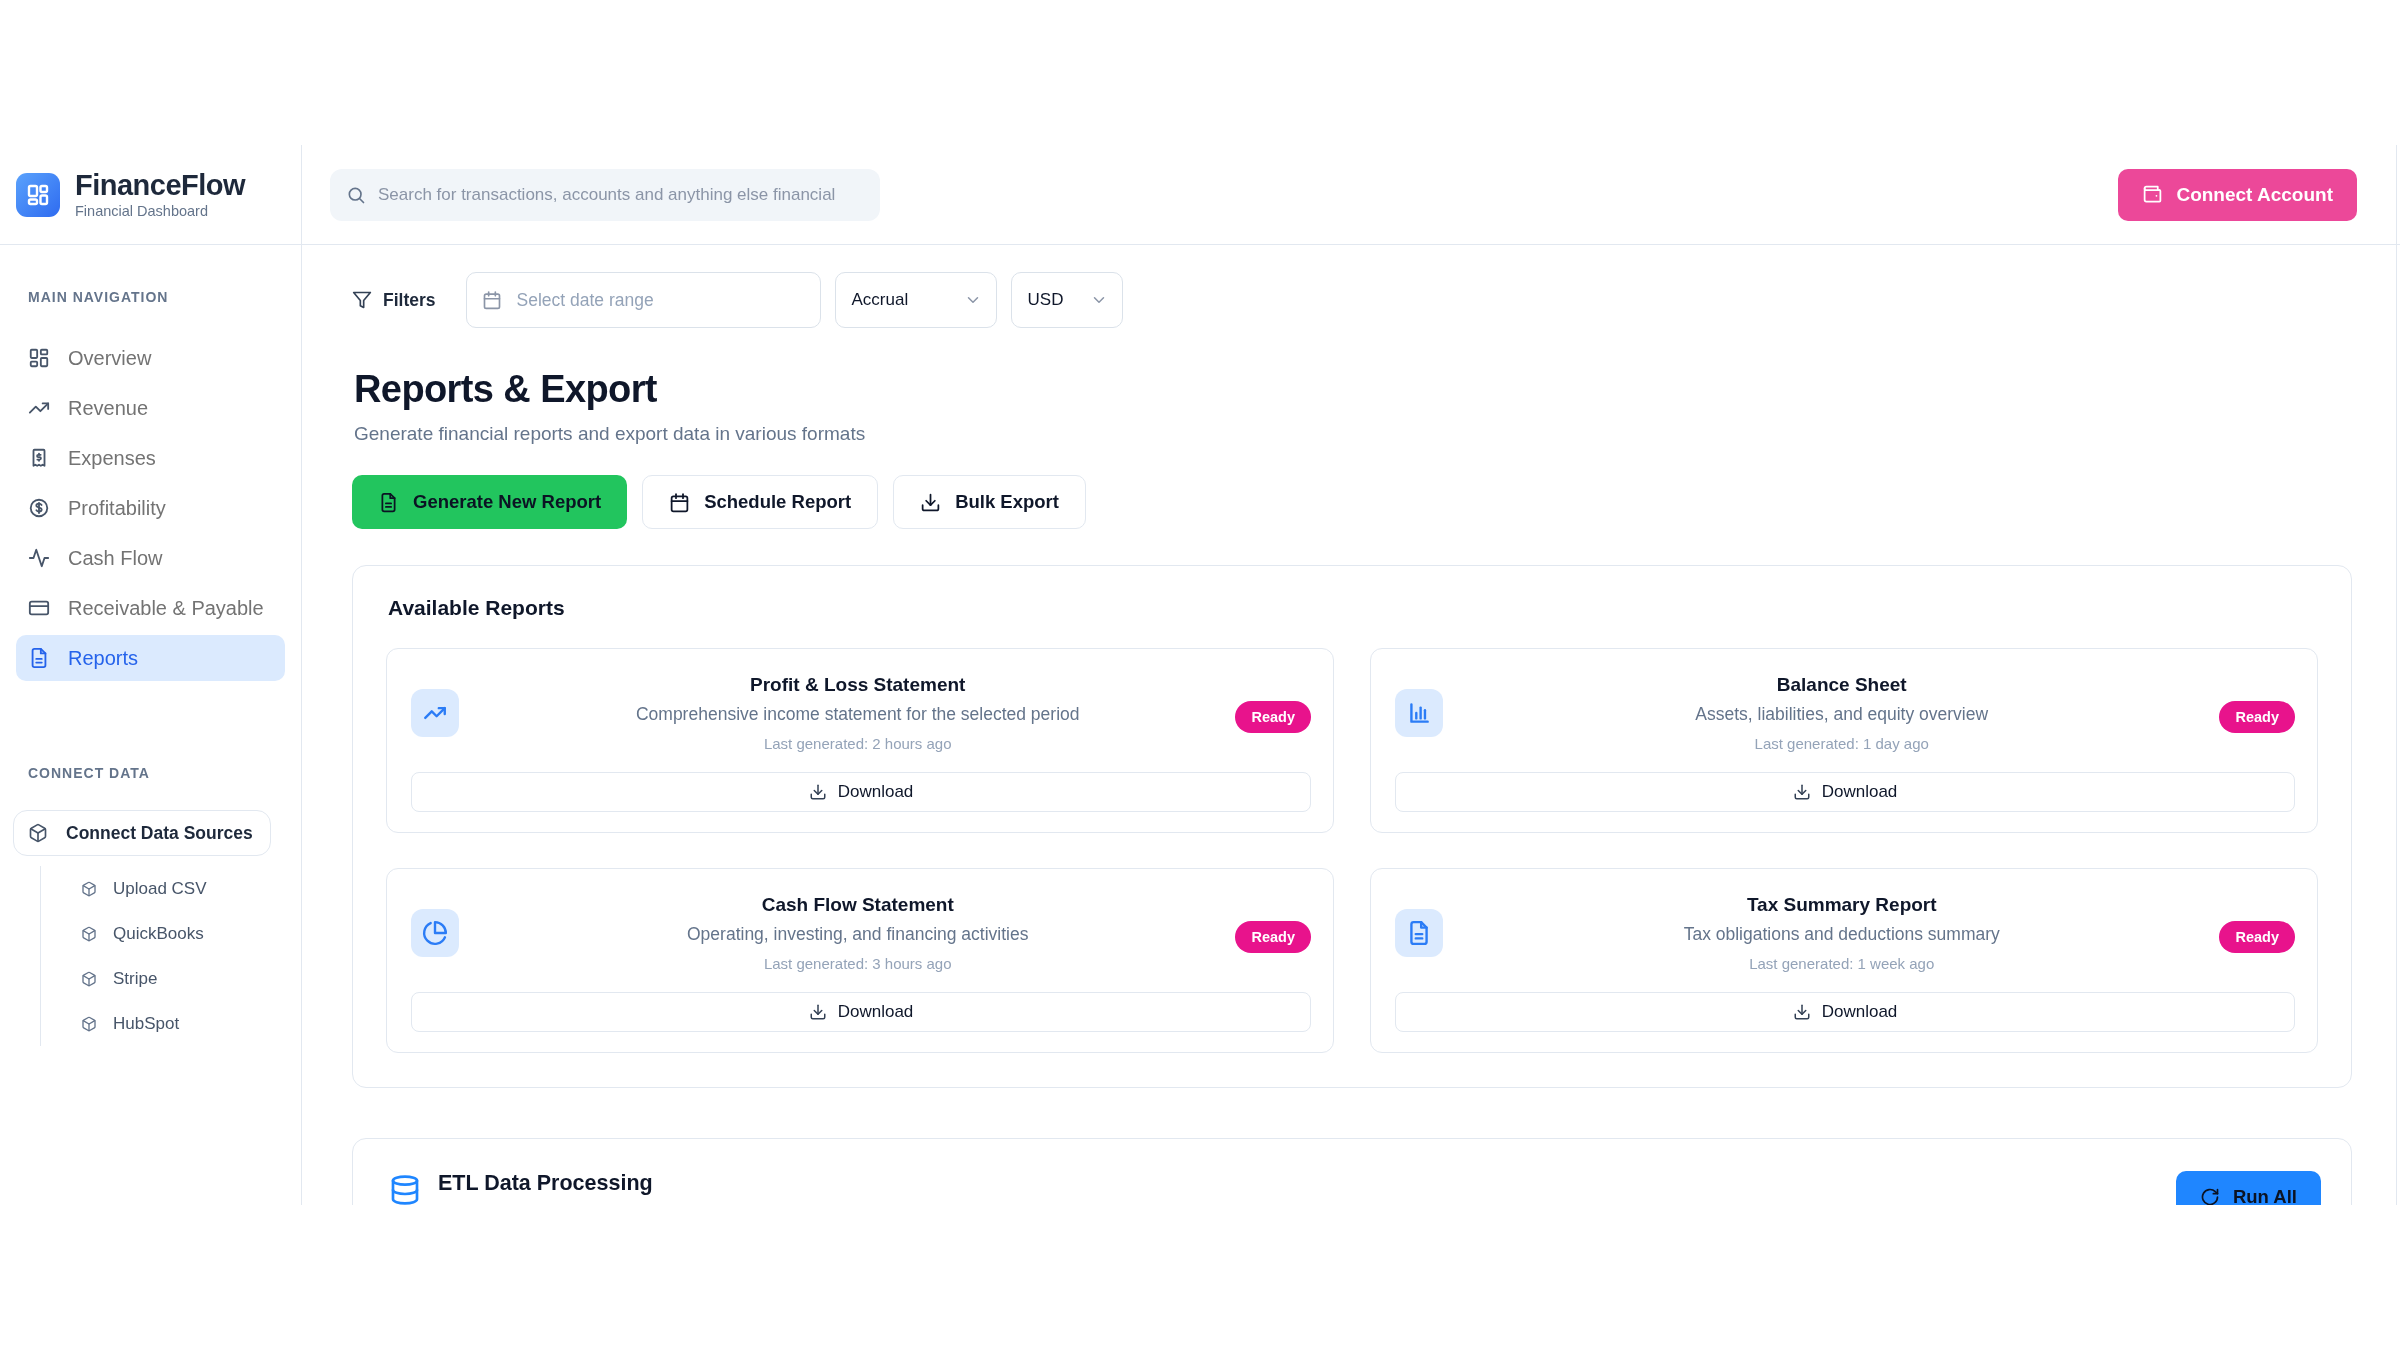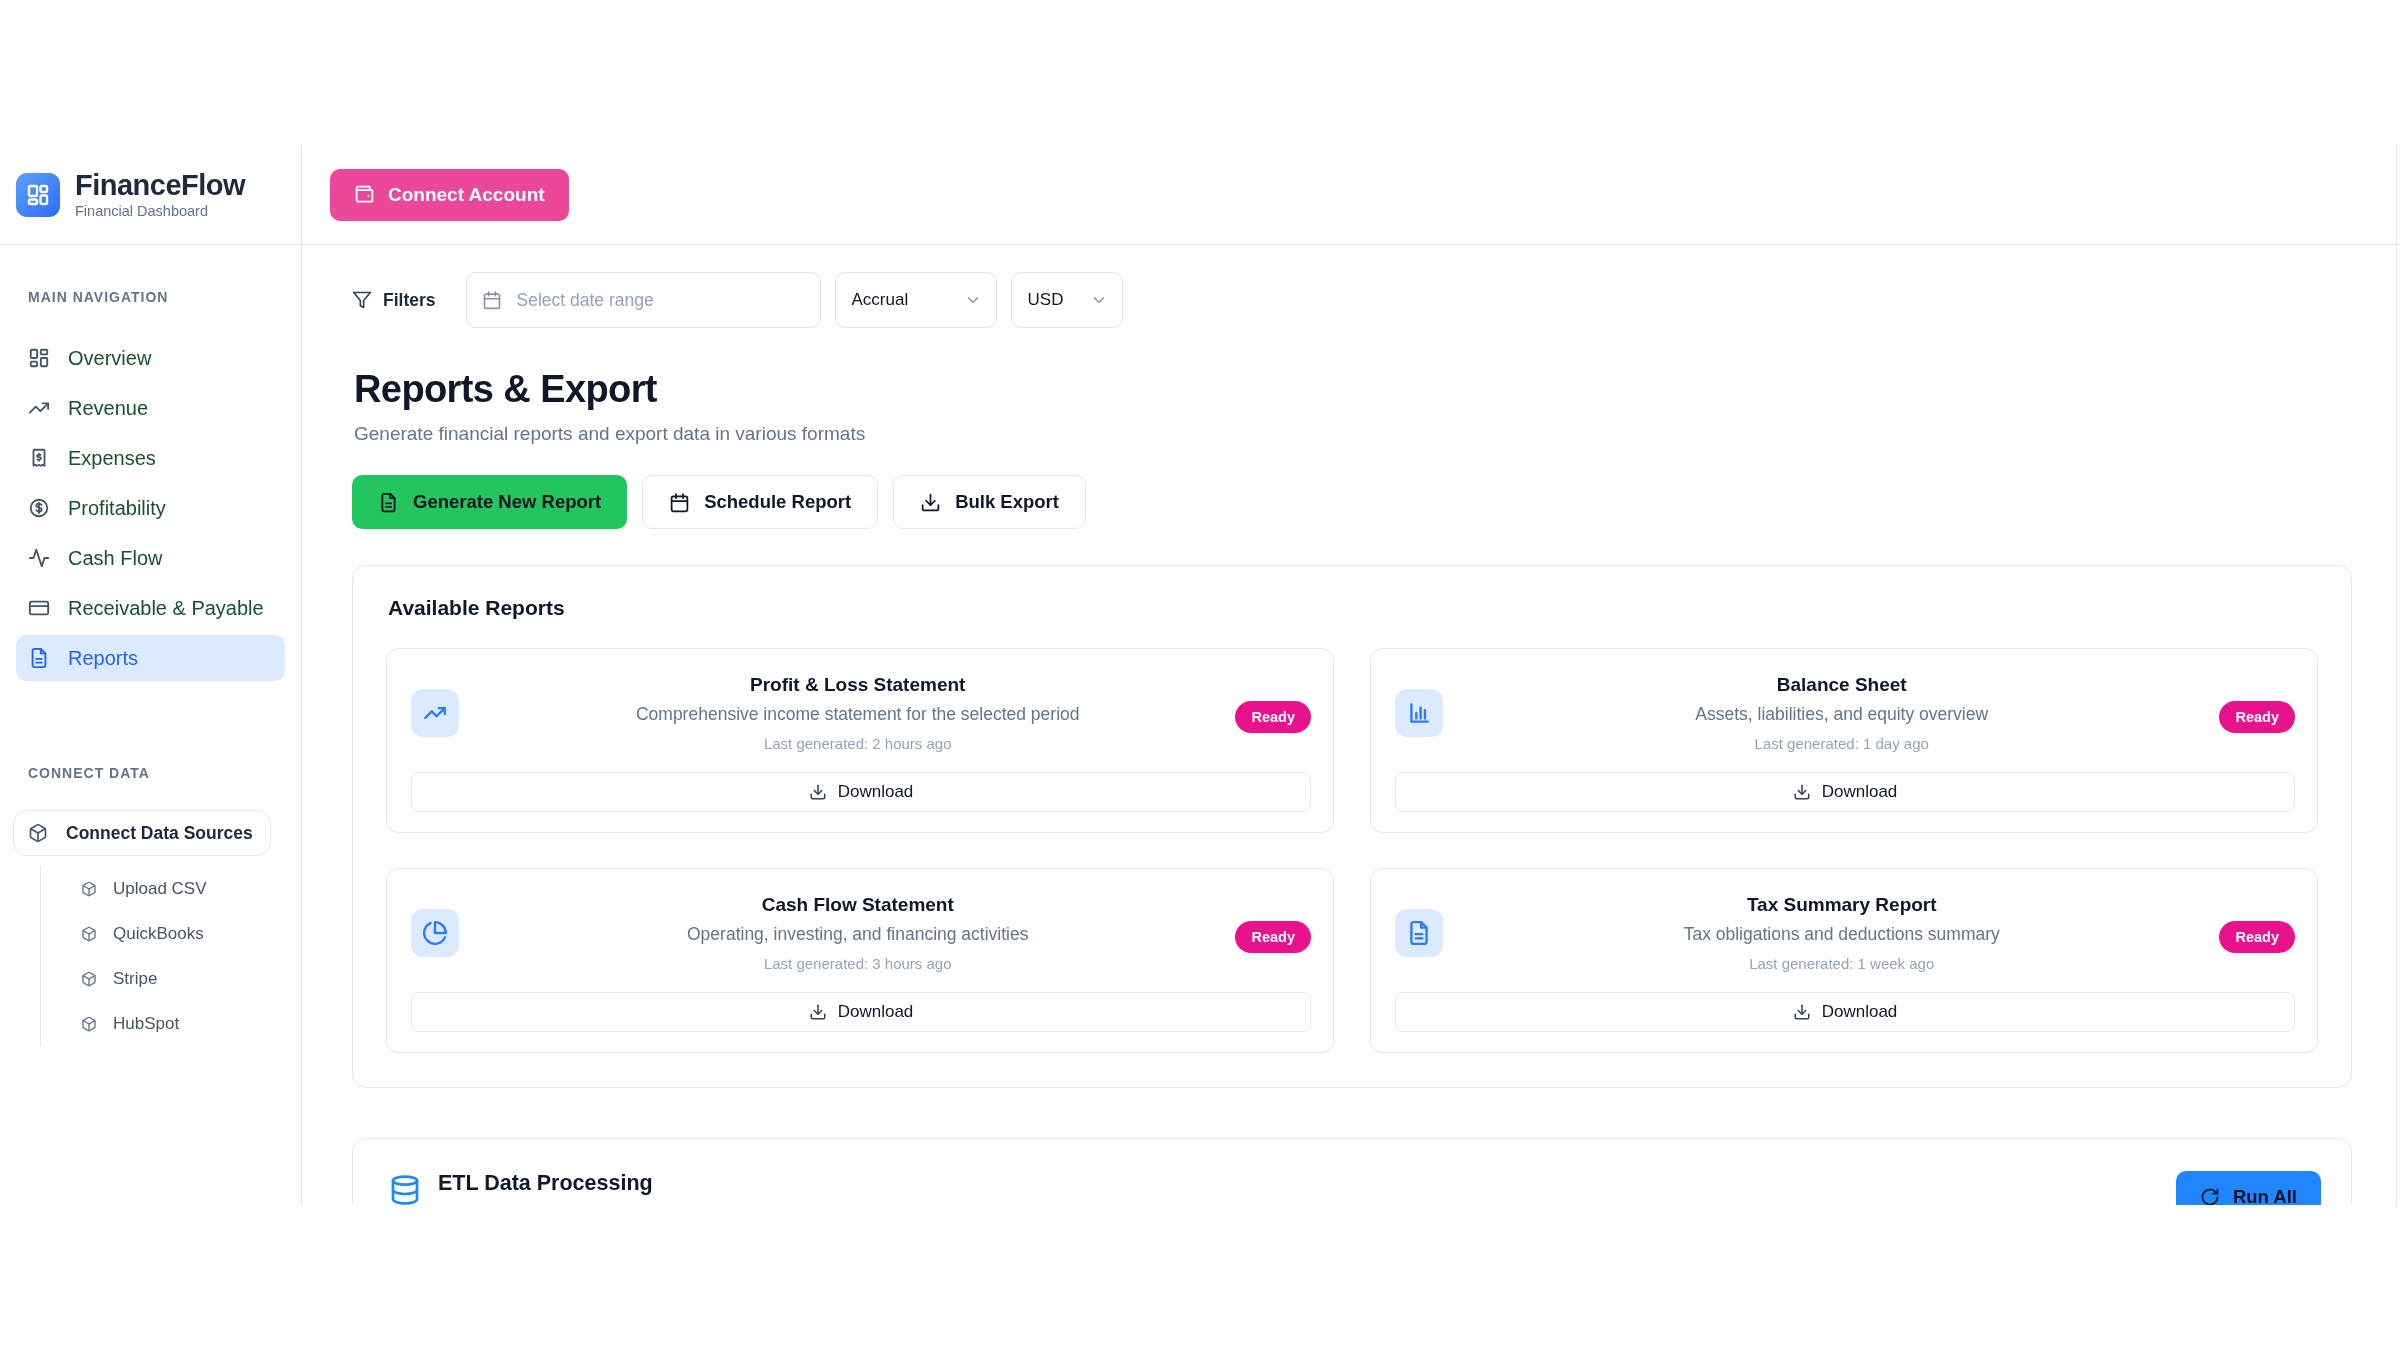--- a/index.html
+++ b/index.html
@@ -12,21 +12,21 @@
   .sidebar{width:302px;min-width:302px;border-right:1px solid #e2e8f0;box-sizing:border-box;background:#fff;}
   .s-header{height:100px;border-bottom:1px solid #e2e8f0;display:flex;align-items:center;gap:15px;padding:0 16px;box-sizing:border-box;}
   .logo-badge{width:44px;height:44px;border-radius:11px;background:linear-gradient(135deg,#5aa2fc,#2e6bf0);
               display:flex;align-items:center;justify-content:center;flex:0 0 auto;}
   .brand-name{font-size:29px;font-weight:700;color:#1e293b;letter-spacing:-0.5px;line-height:1.05;}
   .brand-tag{font-size:14.5px;color:#64748b;margin-top:3px;}
   .nav{padding:0 16px;}
   .nav-label{font-size:14px;font-weight:700;color:#64748b;letter-spacing:1px;margin:44px 0 30px 12px;}
   .nav-label.second{margin-top:84px;margin-bottom:29px;}
   .nav-item{height:46px;margin-bottom:4px;border-radius:10px;display:flex;align-items:center;gap:18px;
-            padding:0 12px;font-size:20px;color:#14532d;cursor:pointer;}
+            padding:0 12px;font-size:20px;color:#737373;cursor:pointer;}
   .nav-item svg{color:#475569;}
   .nav-item.active{background:#dbeafe;color:#2563eb;font-weight:500;text-align:center;}
   .nav-item.active svg{color:#2563eb;}
   .connect-btn{width:258px;margin-left:-3px;height:46px;border:1px solid #e2e8f0;border-radius:14px;background:#fff;
                display:flex;align-items:center;gap:18px;padding:0 14px;box-sizing:border-box;
                font-size:17.5px;font-weight:600;color:#1e293b;cursor:pointer;}
   .connect-btn svg{color:#475569;}
   .source-list{margin:10px 0 0 24px;border-left:1px solid #e2e8f0;}
   .source-item{height:45px;display:flex;align-items:center;gap:16px;padding-left:40px;
                font-size:17px;font-weight:500;color:#475569;cursor:pointer;}
@@ -223,20 +223,27 @@
               </svg>
             <span>HubSpot</span>
           </div>
         </div>
       </nav>
     </aside>
 
     <div class="main">
 
       <div class="m-header">
+        <div class="search-wrap">
+          <svg width="20" height="20" viewBox="0 0 24 24" fill="none" stroke="currentColor" stroke-width="2" stroke-linecap="round" stroke-linejoin="round">
+              <circle cx="11" cy="11" r="7"></circle>
+              <line x1="16.5" y1="16.5" x2="21" y2="21"></line>
+            </svg>
+          <input class="search-input" type="text" placeholder="Search for transactions, accounts and anything else financial" style="">
+        </div>
         <button class="pink-btn">
           <svg width="21" height="21" viewBox="0 0 24 24" fill="none" stroke="currentColor" stroke-width="2" stroke-linecap="round" stroke-linejoin="round">
               <path d="M20 7H5a2 2 0 0 1-2-2 2 2 0 0 1 2-2h13v3"></path>
               <path d="M3 5v13a2 2 0 0 0 2 2h15a1 1 0 0 0 1-1V8a1 1 0 0 0-1-1"></path>
               <path d="M16.5 13.5h.01"></path>
             </svg>
           <span>Connect Account</span>
         </button>
       </div>
 

